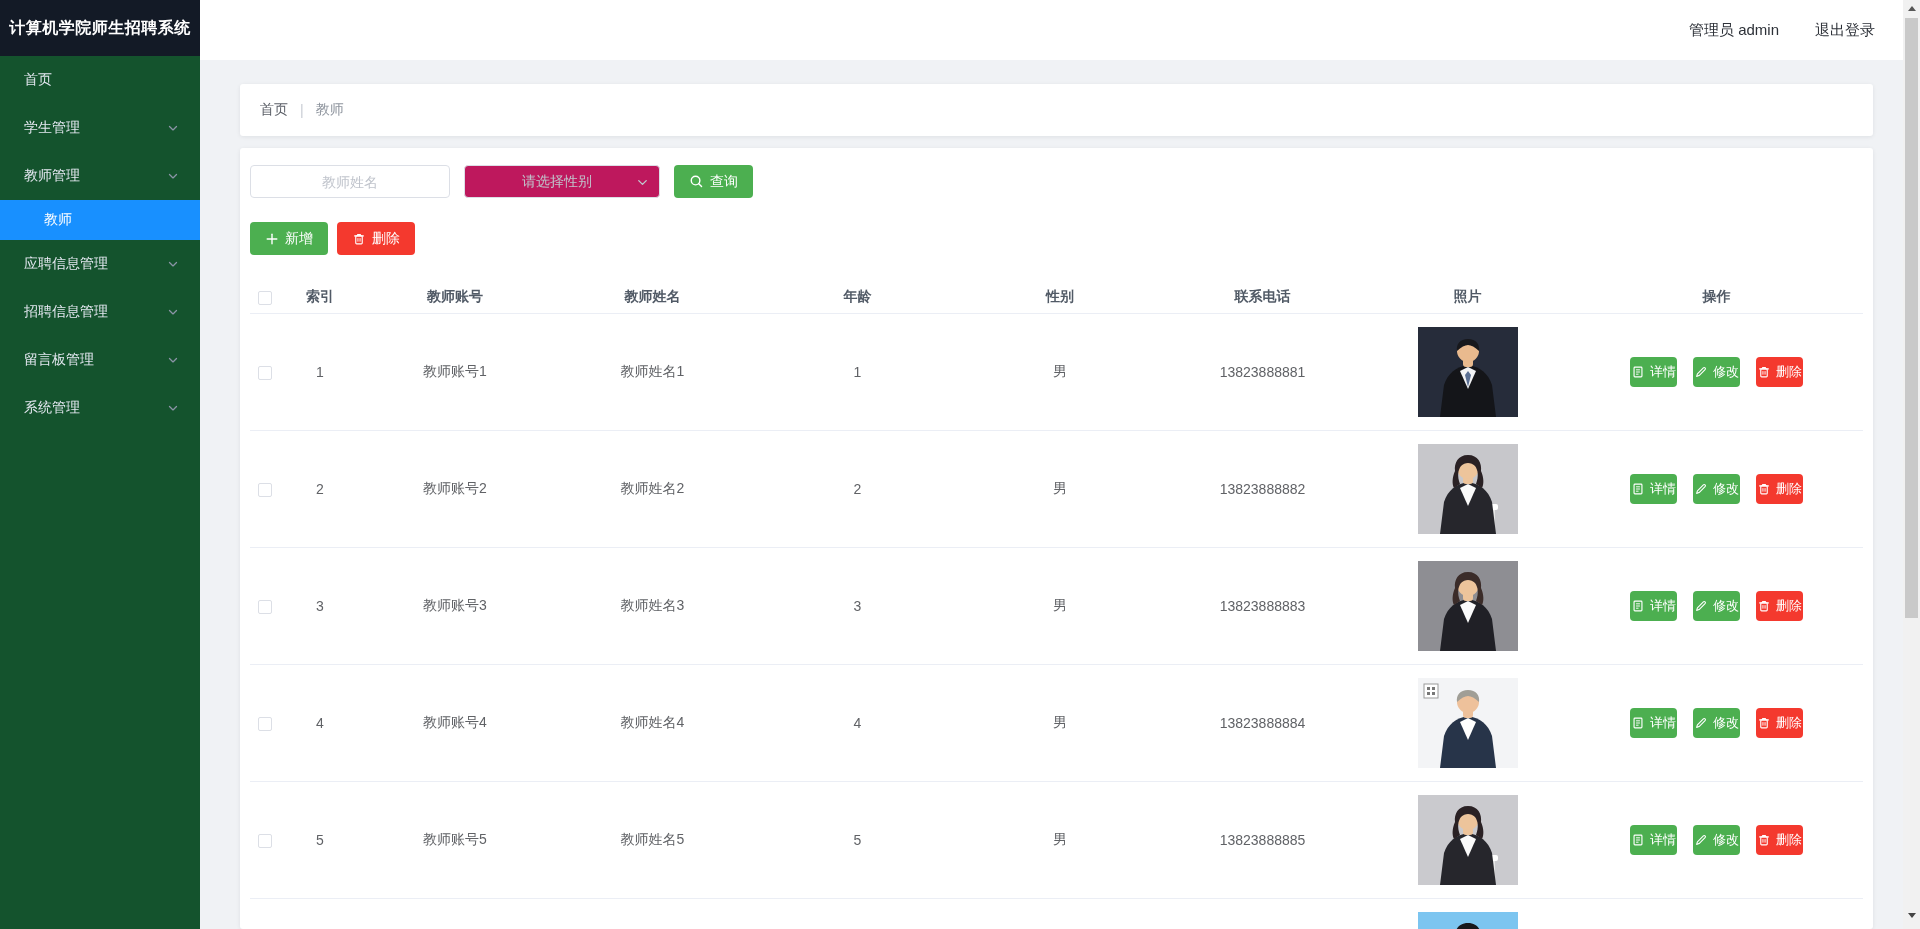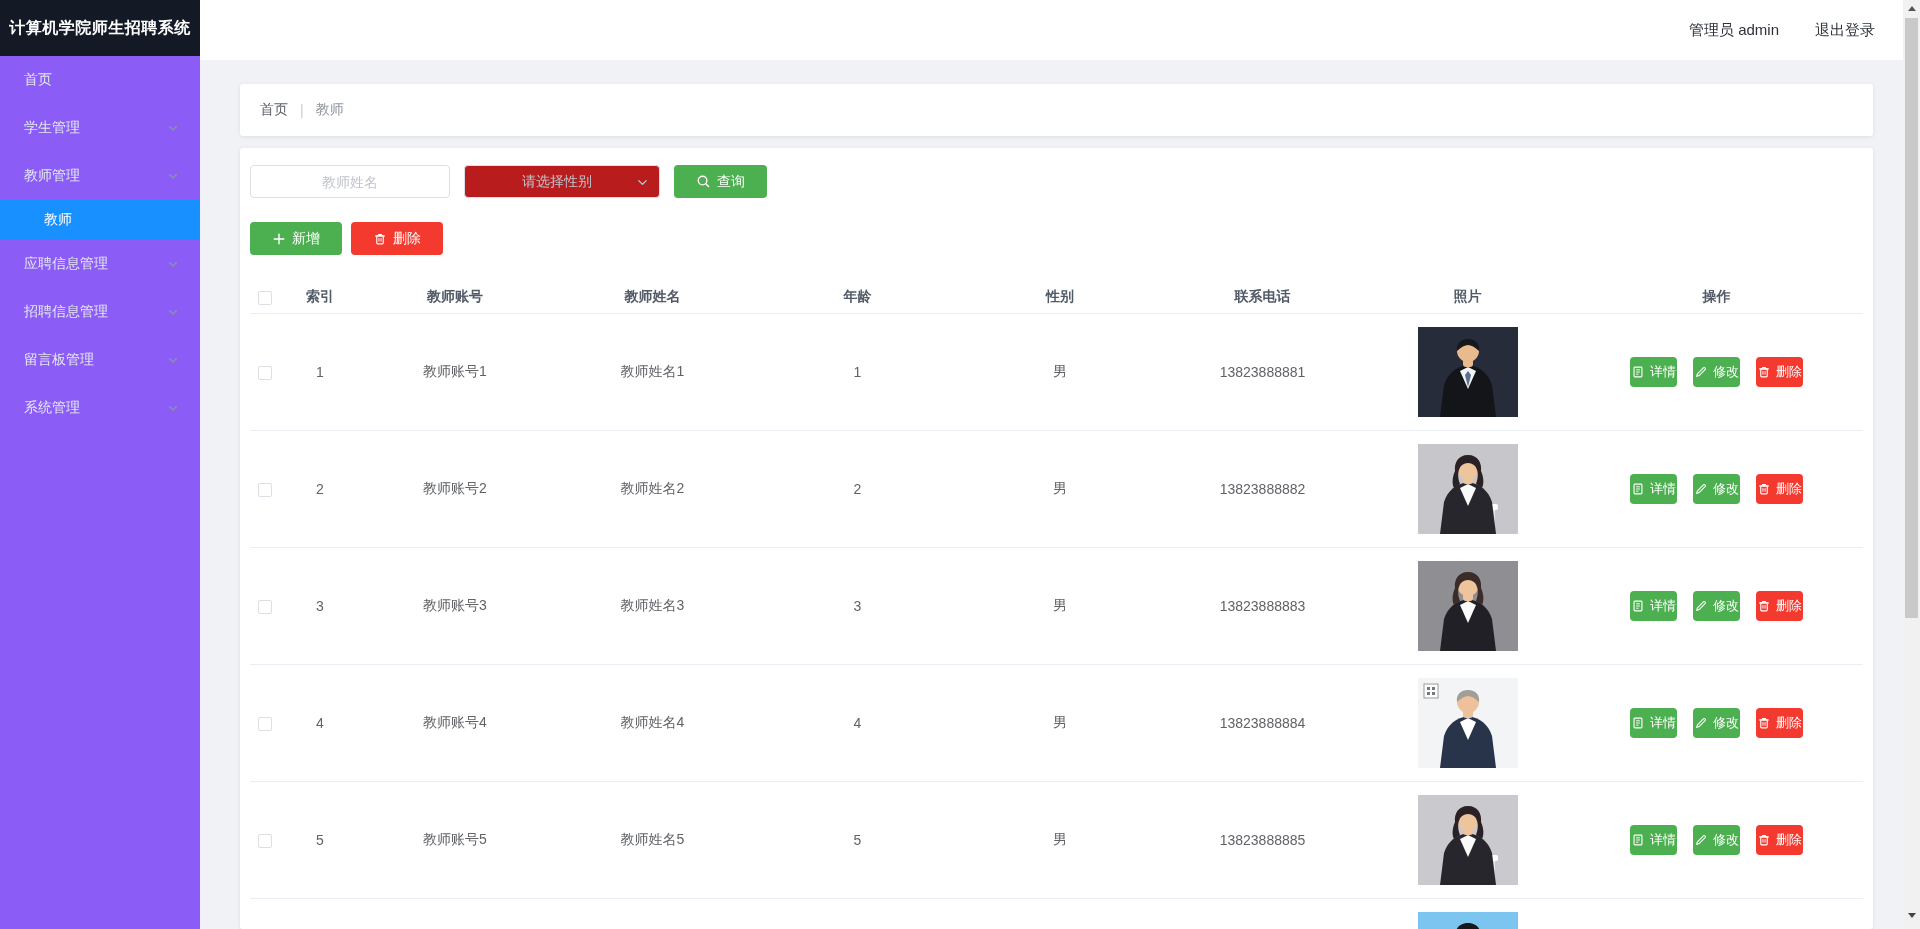--- a/index.html
+++ b/index.html
@@ -3,21 +3,21 @@
 <meta charset="utf-8">
 <style>
   * { box-sizing: border-box; }
   html,body { margin:0; padding:0; }
   body {
     width:1920px; height:929px; overflow:hidden; position:relative;
     font-family:"Liberation Sans","DejaVu Sans",sans-serif;
     background:#f0f2f5; color:#606266;
   }
   
-  .sidebar { position:absolute; left:0; top:0; width:200px; height:929px; background:#8b5cf6; z-index:5; }
+  .sidebar { position:absolute; left:0; top:0; width:200px; height:929px; background:#14532d; z-index:5; }
   .logo {
     height:56px; display:flex; align-items:center; justify-content:center;
     color:#ffffff; font-weight:bold; font-size:16px; background:#131a26; letter-spacing:.5px;
   }
   .menu { padding:0; }
   .menu-item {
     height:48px; display:flex; align-items:center; justify-content:space-between;
     padding:0 20px 0 24px; color:#e4e8f1; font-size:14px; cursor:pointer;
   }
   .menu-item .chev { width:14px; height:14px; flex:none; }
@@ -48,27 +48,27 @@
   .search-row { display:flex; align-items:center; gap:14px; }
   .text-input {
     width:200px; height:33px; border:1px solid #dcdfe6; border-radius:4px;
     font-size:14px; color:#606266; text-align:center; outline:none;
     font-family:"Liberation Sans","DejaVu Sans",sans-serif;
   }
   .text-input::placeholder { color:#c0c4cc; }
   .select-box {
     width:196px; height:33px; border:1px solid #dcdfe6; border-radius:4px;
     position:relative; display:flex; align-items:center; justify-content:center;
-    background:#b91c1c; cursor:pointer;
+    background:#be185d; cursor:pointer;
   }
   .select-box .ph { font-size:14px; color:#c0c4cc; margin-right:10px; }
   .select-box .chev { position:absolute; right:9px; top:9px; width:15px; height:15px; }
   .btn {
     height:33px; border:none; border-radius:4px; color:#fff; font-size:14px;
-    display:inline-flex; align-items:center; gap:6px; padding:0 22px; cursor:pointer;
+    display:inline-flex; align-items:center; gap:6px; padding:0 15px; cursor:pointer;
     font-family:"Liberation Sans","DejaVu Sans",sans-serif;
   }
   .btn-green { background:#4caf50; }
   .btn-red   { background:#f4392e; }
   .toolbar { margin-top:24px; display:flex; gap:9px; }
   
   table { margin-top:26px; width:100%; border-collapse:collapse; table-layout:fixed; }
   thead th {
     height:32px; font-size:14px; color:#515a66; font-weight:bold;
     border-bottom:1px solid #ebeef5; text-align:center; padding:0;

